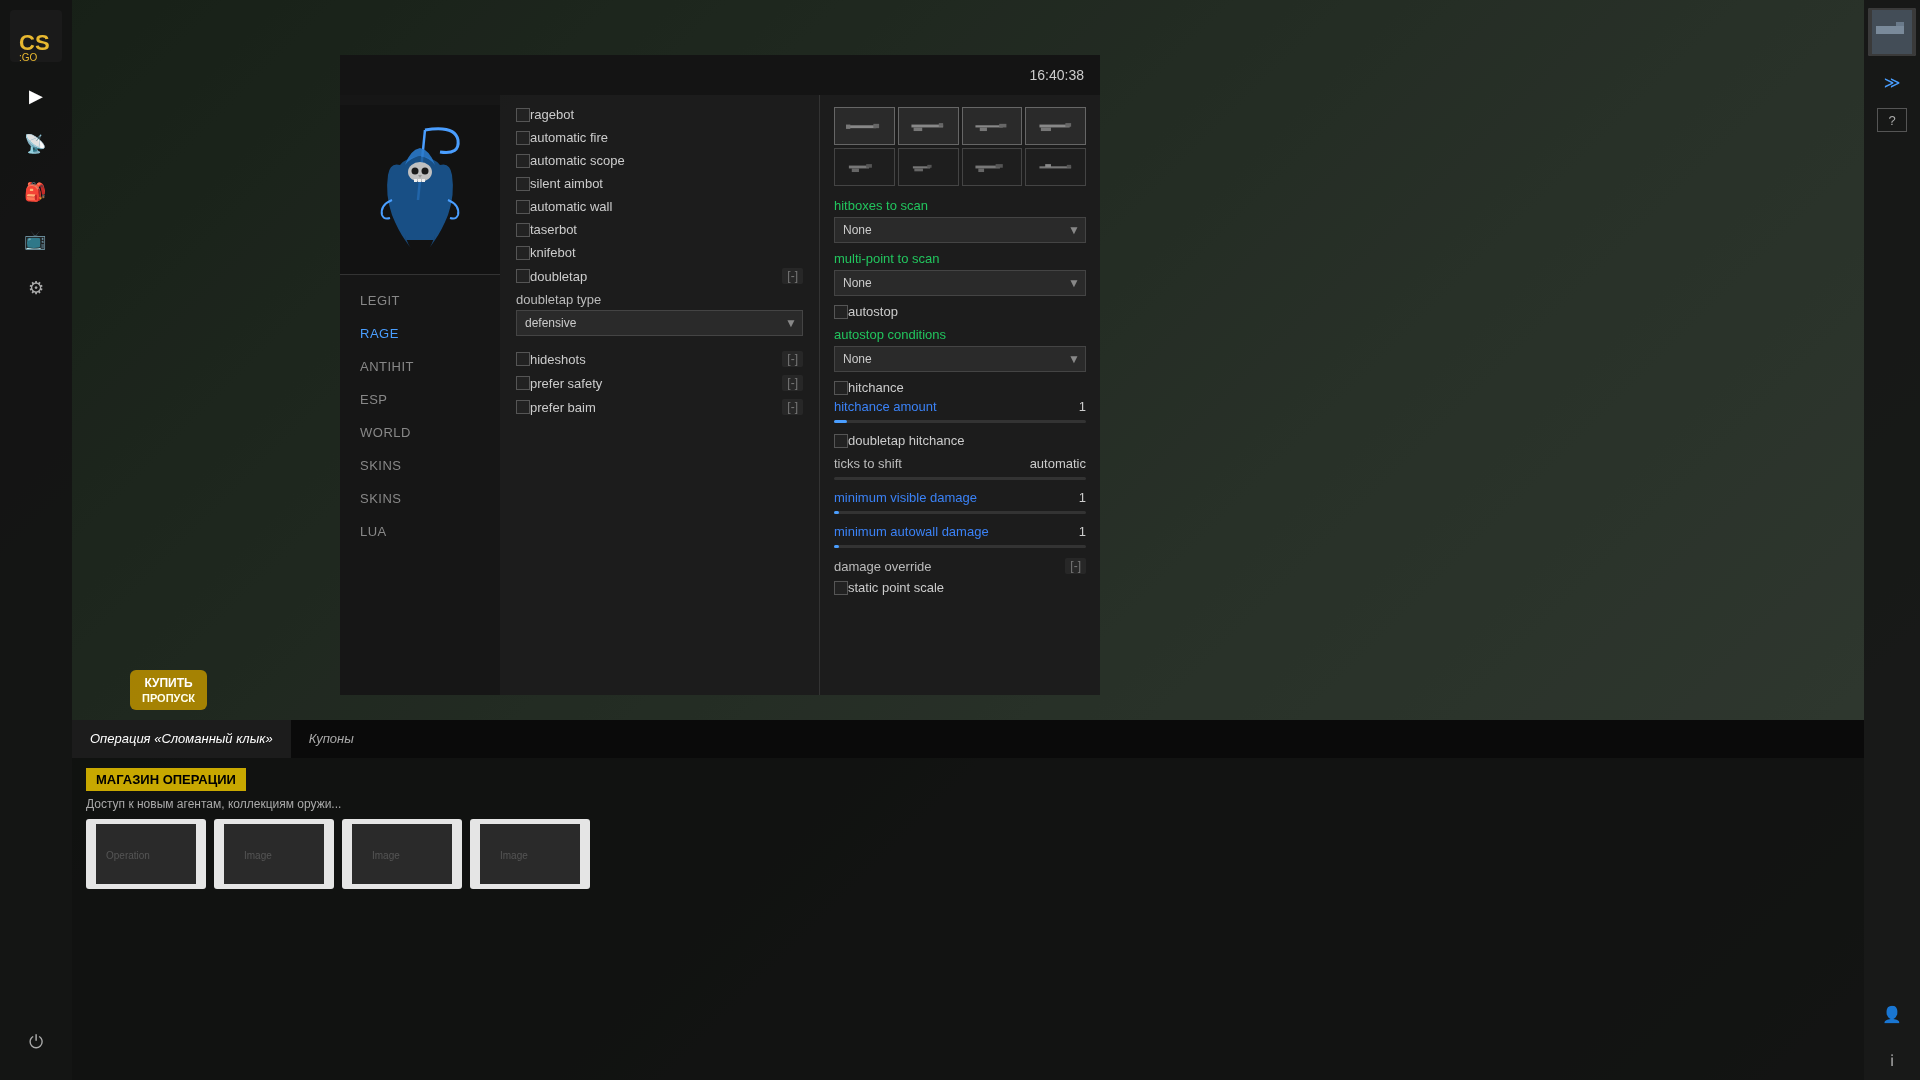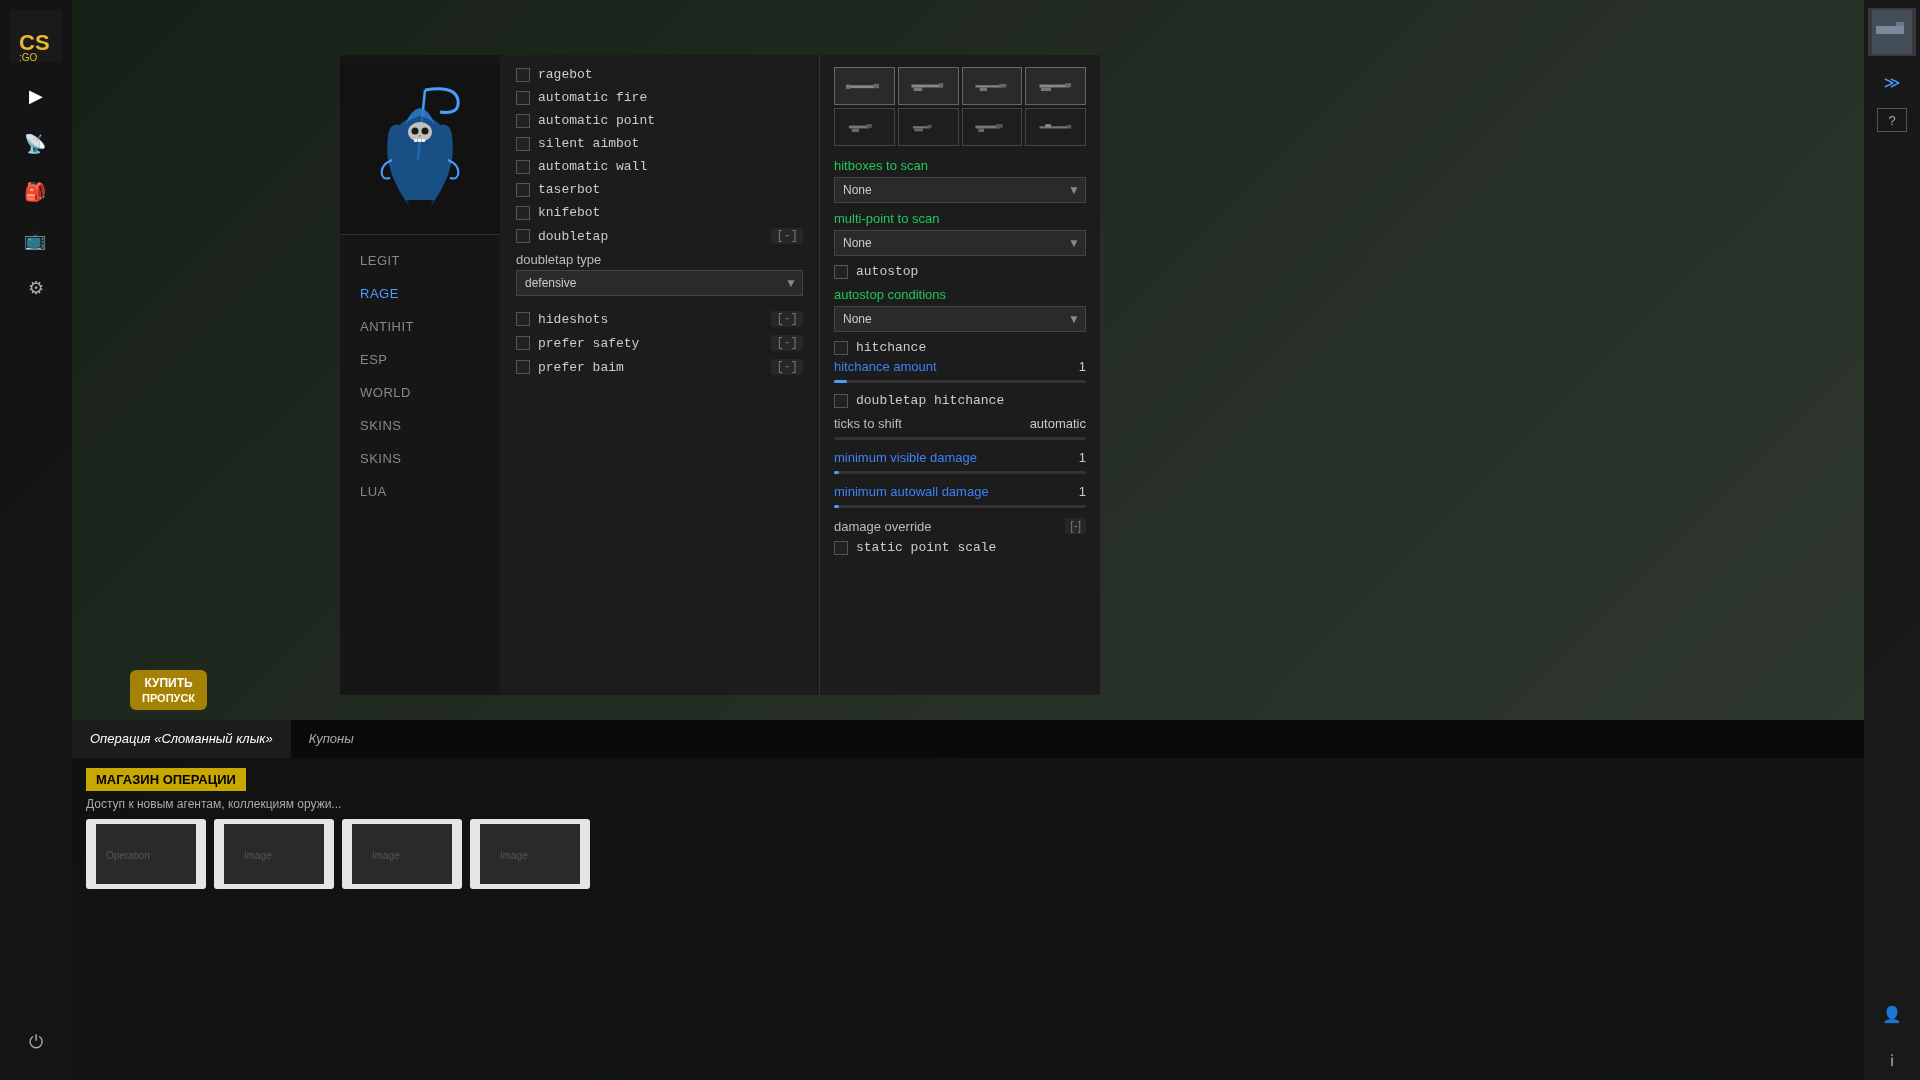--- a/index.html
+++ b/index.html
@@ -249,23 +249,21 @@
     .cheat-right {
       width: 280px;
       padding: 12px 14px;
       overflow-y: auto;
     }
 
     
     .check-item {
       display: flex;
       align-items: center;
-      gap: 8px;
       margin-bottom: 8px;
-      font-family: Liberation Mono, monospace;
     }
     .check-item label {
       color: #ccc;
       font-size: 13px;
       cursor: pointer;
     }
     .cheat-checkbox {
       width: 14px;
       height: 14px;
       border: 1px solid #555;
@@ -472,20 +470,23 @@
   <div class="right-bar-icon">👤</div>
   <div class="right-bar-icon">ℹ</div>
 </div>
 
 <div class="buy-pass">
   <div>КУПИТЬ</div>
   <div class="line2">ПРОПУСК</div>
 </div>
 
 <div class="main-panel">
+  <div class="panel-header">
+    <span class="panel-time">16:40:38</span>
+  </div>
   <div class="panel-body">
 
     <div class="cheat-nav">
       <div class="cheat-logo">
 
         <svg class="grim-svg" viewBox="0 0 100 140" fill="none" xmlns="http://www.w3.org/2000/svg">
 
           <path d="M55 10 Q85 5 88 20 Q90 35 70 32" stroke="#4a9eff" stroke-width="3" fill="none"></path>
           <line x1="55" y1="10" x2="48" y2="80" stroke="#4a9eff" stroke-width="2.5"></line>
 
@@ -525,21 +526,21 @@
       <div class="check-item">
         <div class="cheat-checkbox"></div>
         <label>ragebot</label>
       </div>
       <div class="check-item">
         <div class="cheat-checkbox"></div>
         <label>automatic fire</label>
       </div>
       <div class="check-item">
         <div class="cheat-checkbox"></div>
-        <label>automatic point</label>
+        <label>automatic scope</label>
       </div>
       <div class="check-item">
         <div class="cheat-checkbox"></div>
         <label>silent aimbot</label>
       </div>
       <div class="check-item">
         <div class="cheat-checkbox"></div>
         <label>automatic wall</label>
       </div>
       <div class="check-item">

